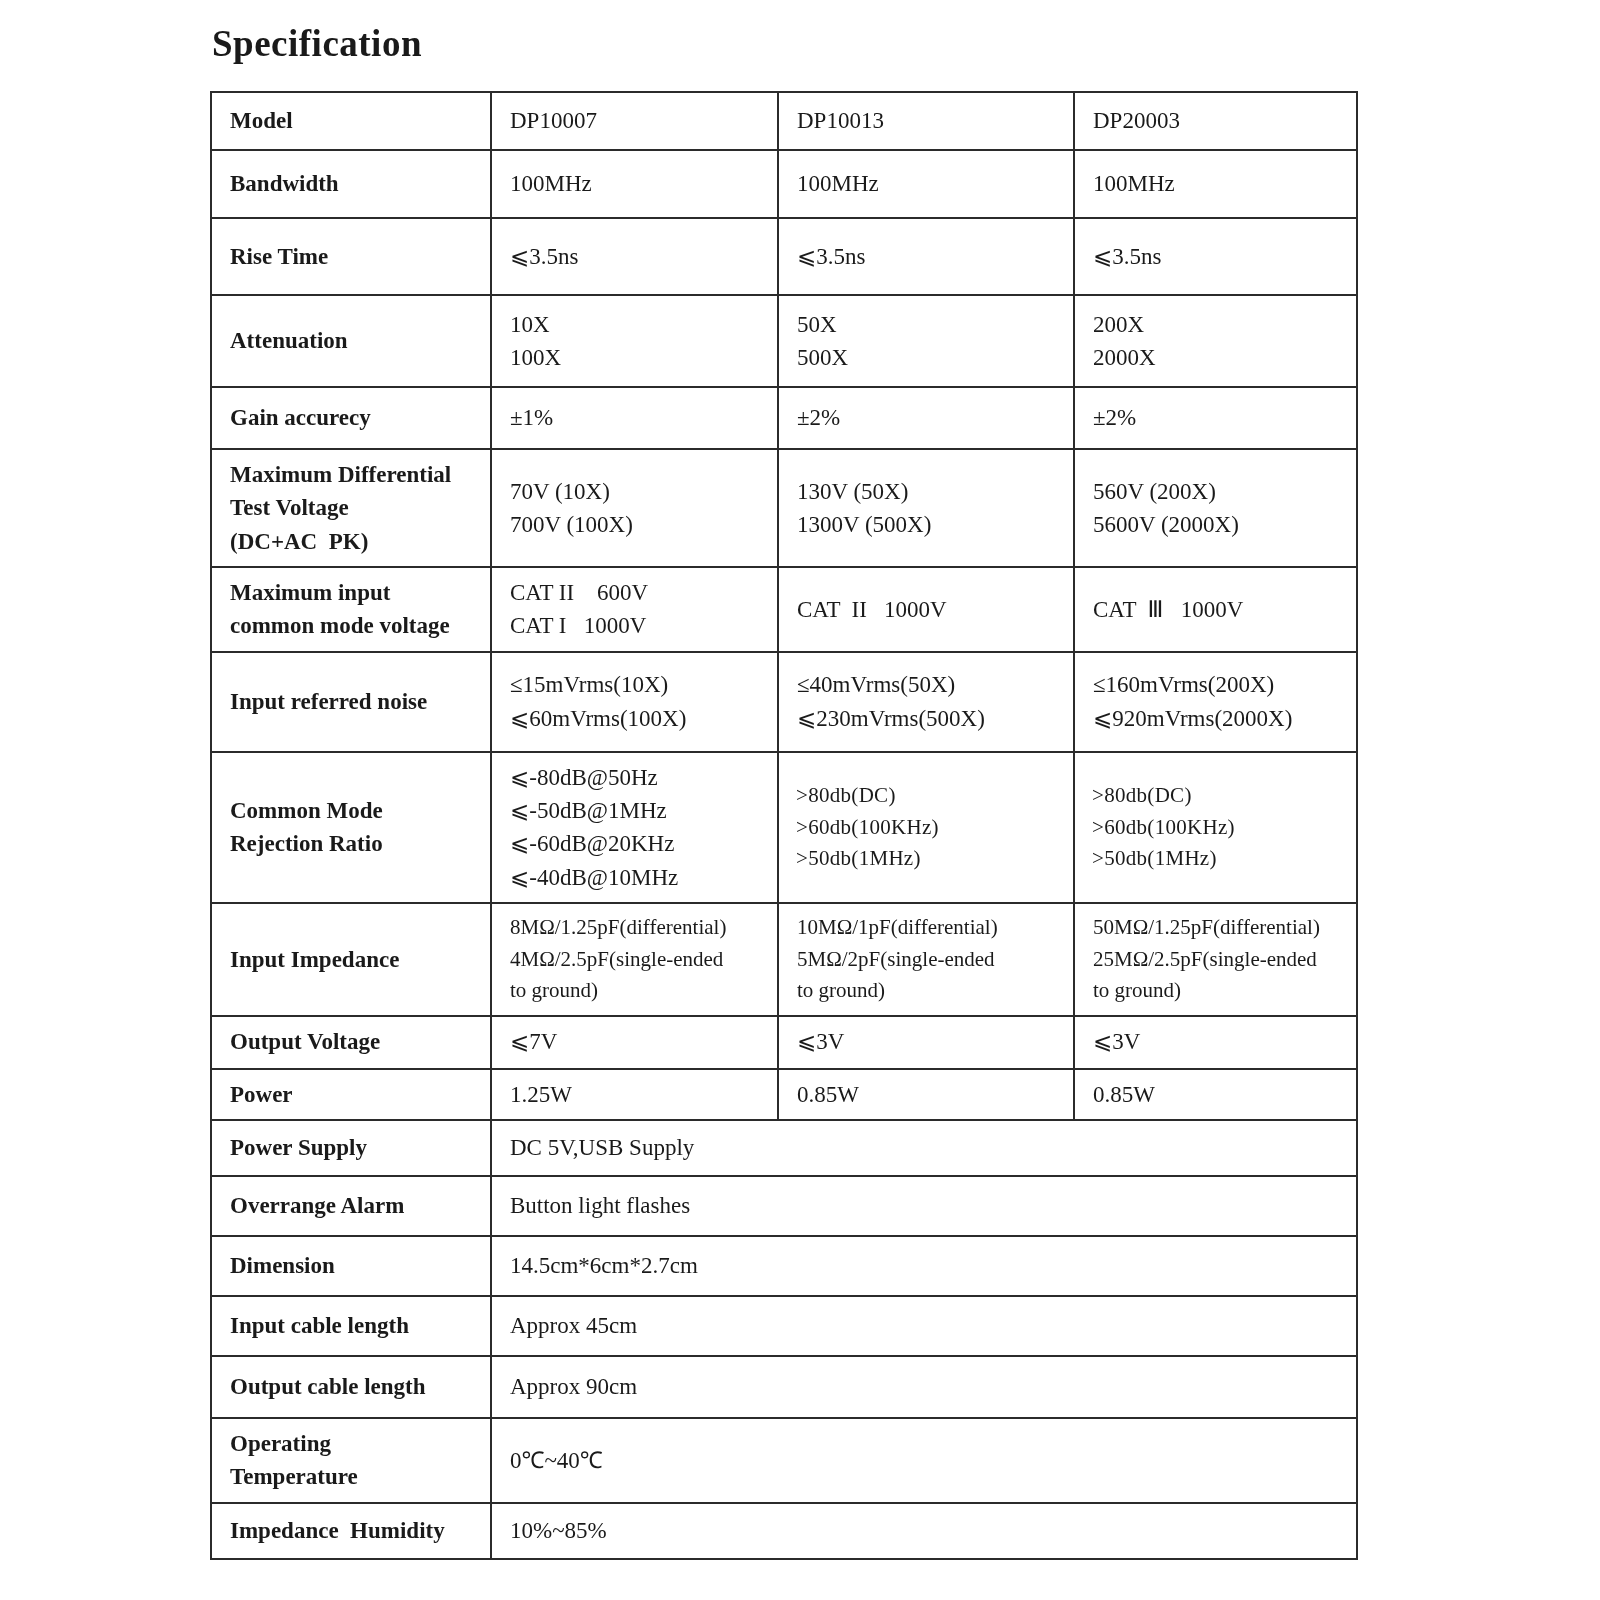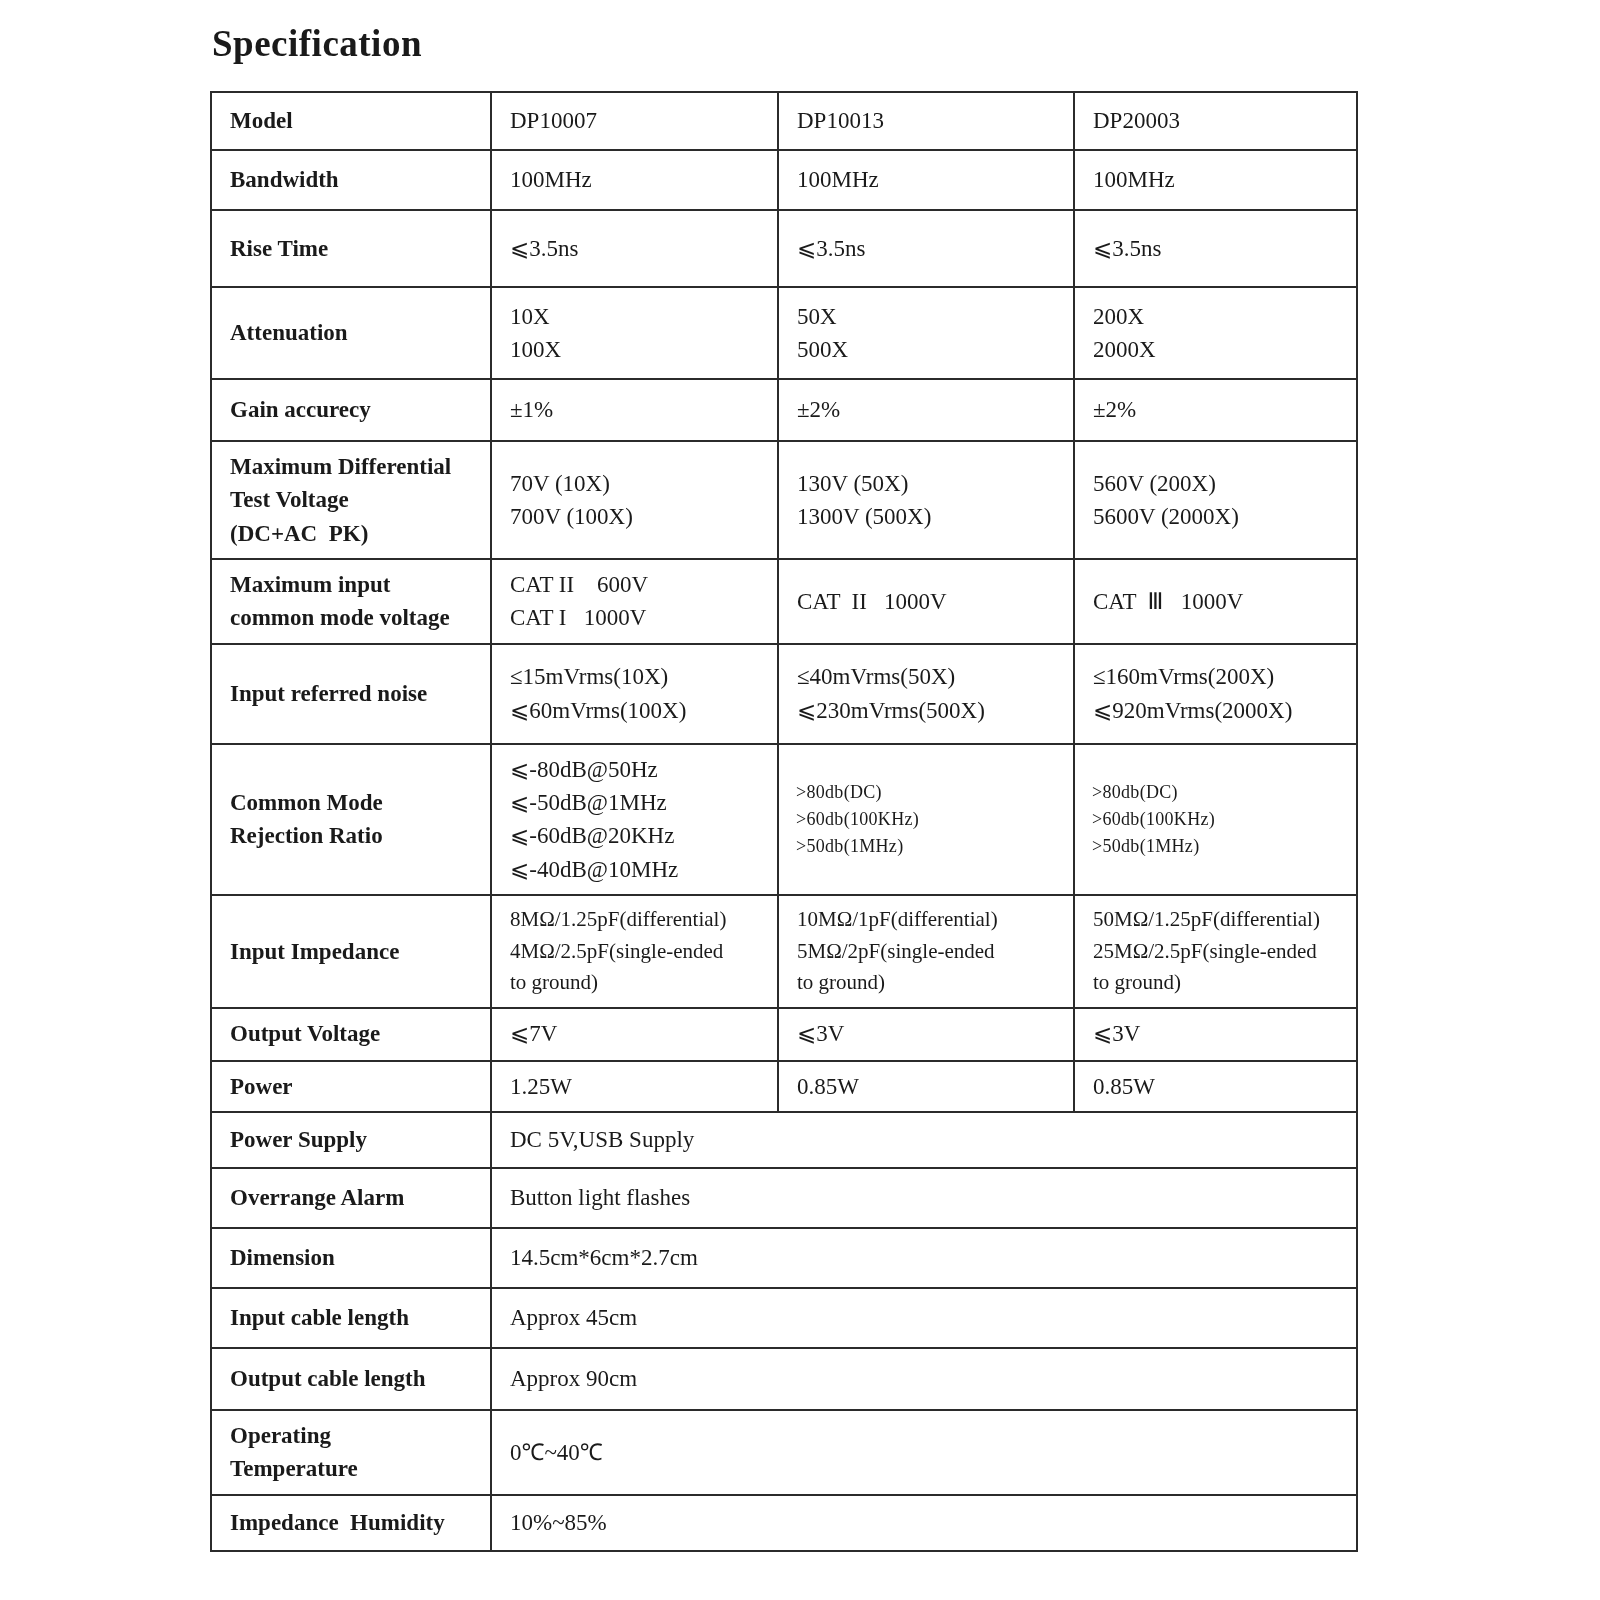--- a/index.html
+++ b/index.html
@@ -24,24 +24,24 @@
   table.spec td{
     border:2px solid #2b2b2b;
     vertical-align:middle;
     padding:8px 8px 8px 18px;
     font-size:23px;
     line-height:1.45;
     white-space:pre-wrap;
     word-wrap:break-word;
   }
   td.label{font-weight:bold;border-radius:24px;}
-  td.value.lg{font-size:18px;line-height:1.5;letter-spacing:.3px;padding-left:17px;}
+  td.value.lg{font-size:21px;line-height:1.5;letter-spacing:.3px;padding-left:17px;}
   
   #spec-rows tr:nth-child(1){height:58px}
-  #spec-rows tr:nth-child(2){height:60px}
+  #spec-rows tr:nth-child(2){height:68px}
   #spec-rows tr:nth-child(3){height:77px}
   #spec-rows tr:nth-child(4){height:92px}
   #spec-rows tr:nth-child(5){height:62px}
   #spec-rows tr:nth-child(6){height:109px}
   #spec-rows tr:nth-child(7){height:79px}
   #spec-rows tr:nth-child(8){height:100px}
   #spec-rows tr:nth-child(9){height:148px}
   #spec-rows tr:nth-child(10){height:105px}
   #spec-rows tr:nth-child(10) td.value{font-size:21px;line-height:1.5;}
   #spec-rows tr:nth-child(11){height:53px}

